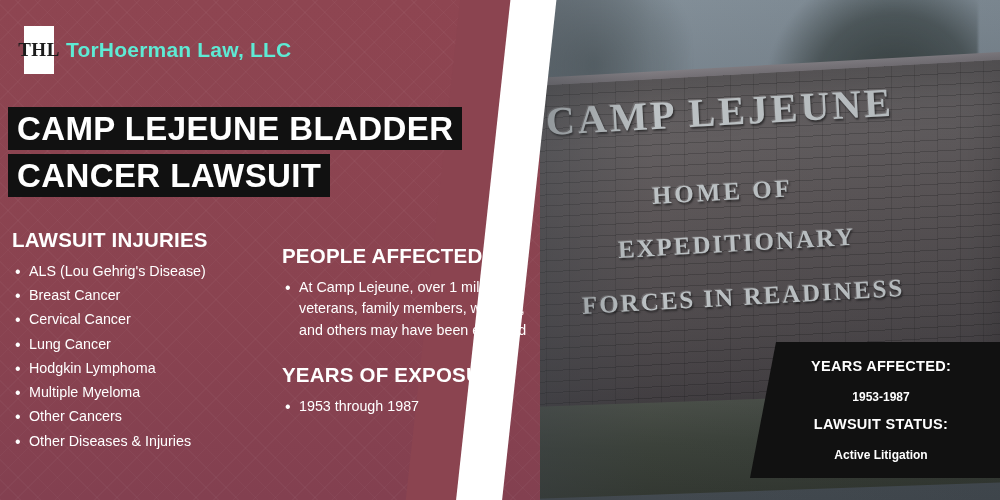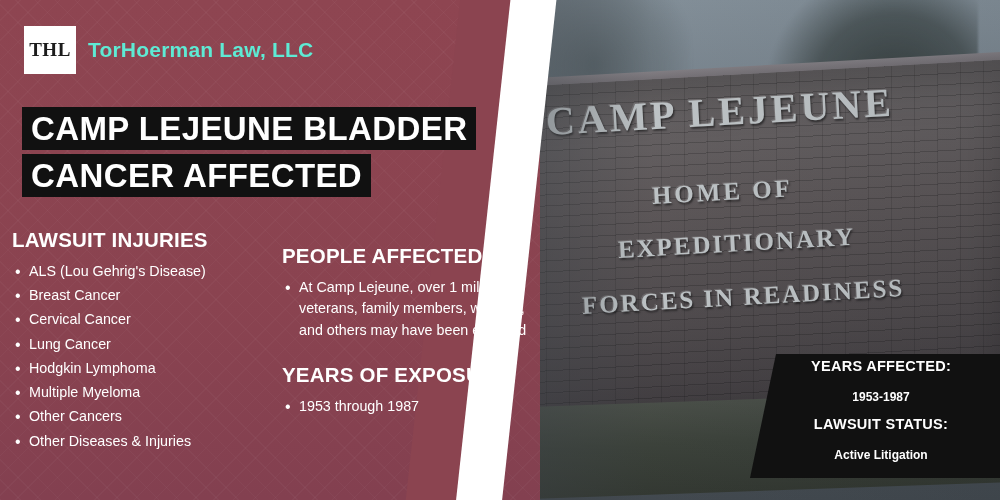--- a/index.html
+++ b/index.html
@@ -93,30 +93,30 @@
   .divider-maroon {
     position: absolute; left: 432px; top: -40px; width: 50px; height: 600px;
     background: #8b4450;
     transform: rotate(6.2deg);
     transform-origin: center center;
   }
 
   
   .logo-wrap { position: absolute; left: 24px; top: 26px; display: flex; align-items: center; gap: 12px; }
   .logo-mark {
-    width: 52px; height: 48px; background: #ffffff; color: #1c1c1c;
+    width: 30px; height: 48px; background: #ffffff; color: #1c1c1c;
     display: flex; align-items: center; justify-content: center;
     font-weight: 700; font-size: 19px; letter-spacing: 0.5px;
     font-family: "Liberation Serif", serif;
   }
   .logo-title { color: #5eead4; font-size: 21px; font-weight: 700; letter-spacing: 0.2px; line-height: 1.1; }
   .logo-tag { color: #e7cdd2; font-size: 10.5px; margin-top: 4px; letter-spacing: 0.2px; }
 
   
-  .headline { position: absolute; left: 22px; top: 106px; max-width: 470px; }
+  .headline { position: absolute; left: 8px; top: 106px; max-width: 470px; }
   .headline span {
     display: inline; background: #111111; color: #ffffff;
     font-size: 33px; font-weight: 700; line-height: 1.42;
     padding: 3px 9px; letter-spacing: 0.4px;
     box-decoration-break: clone; -webkit-box-decoration-break: clone;
   }
 
   
   .col-left { position: absolute; left: 12px; top: 228px; width: 255px; }
   .col-right { position: absolute; left: 282px; top: 244px; width: 245px; }
@@ -134,21 +134,21 @@
   ul.bullets li::before {
     content: "\2022"; position: absolute; left: 3px; top: -1px;
     color: #ffffff; font-size: 16px; line-height: 1.55;
   }
   .col-right ul.bullets li { line-height: 1.5; }
 
   
   .info-box {
     position: absolute; right: 0; bottom: 22px; width: 250px;
     background: #111111; color: #ffffff;
-    padding: 4px 14px 16px 26px;
+    padding: 16px 14px 16px 26px;
     text-align: center;
     clip-path: polygon(26px 0, 100% 0, 100% 100%, 0 100%);
   }
   .info-label { font-size: 14.5px; font-weight: 700; letter-spacing: 0.3px; }
   .info-value { font-size: 12px; font-weight: 700; margin-top: 16px; }
   .info-gap { height: 12px; }
 </style>
 </head>
 <body>
 
@@ -174,21 +174,21 @@
 
   <div class="logo-wrap">
     <div class="logo-mark">THL</div>
     <div>
       <div class="logo-title">TorHoerman Law, LLC</div>
     </div>
   </div>
 
   <div class="headline">
     <span>CAMP LEJEUNE BLADDER</span><br>
-    <span>CANCER AFFECTED</span>
+    <span>CANCER LAWSUIT</span>
   </div>
 
   <div class="col-left">
     <div class="sec-title">LAWSUIT INJURIES</div>
     <ul class="bullets">
       <li>ALS (Lou Gehrig's Disease)</li>
       <li>Breast Cancer</li>
       <li>Cervical Cancer</li>
       <li>Lung Cancer</li>
       <li>Hodgkin Lymphoma</li>

